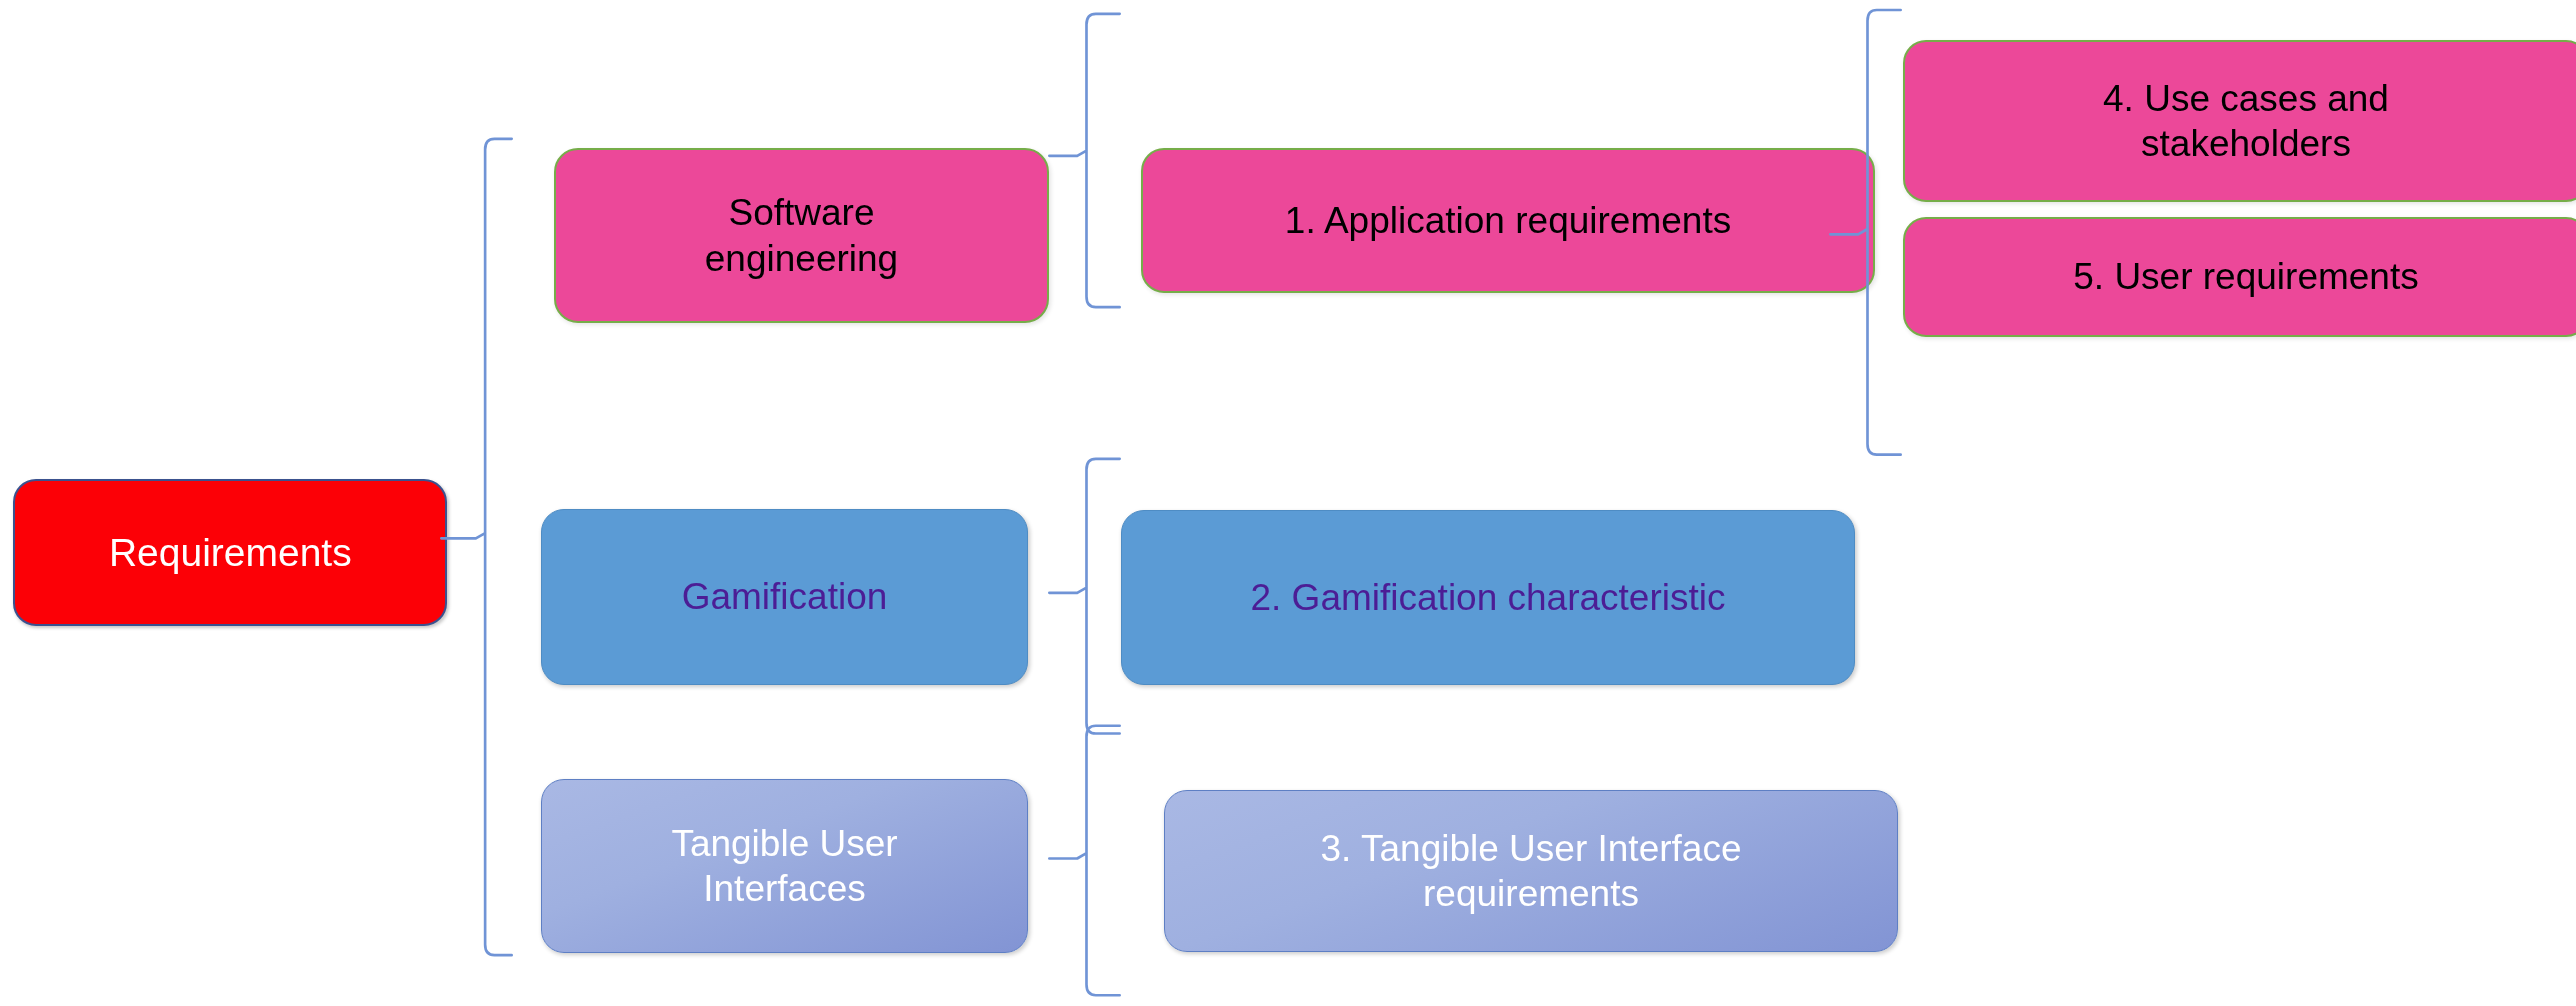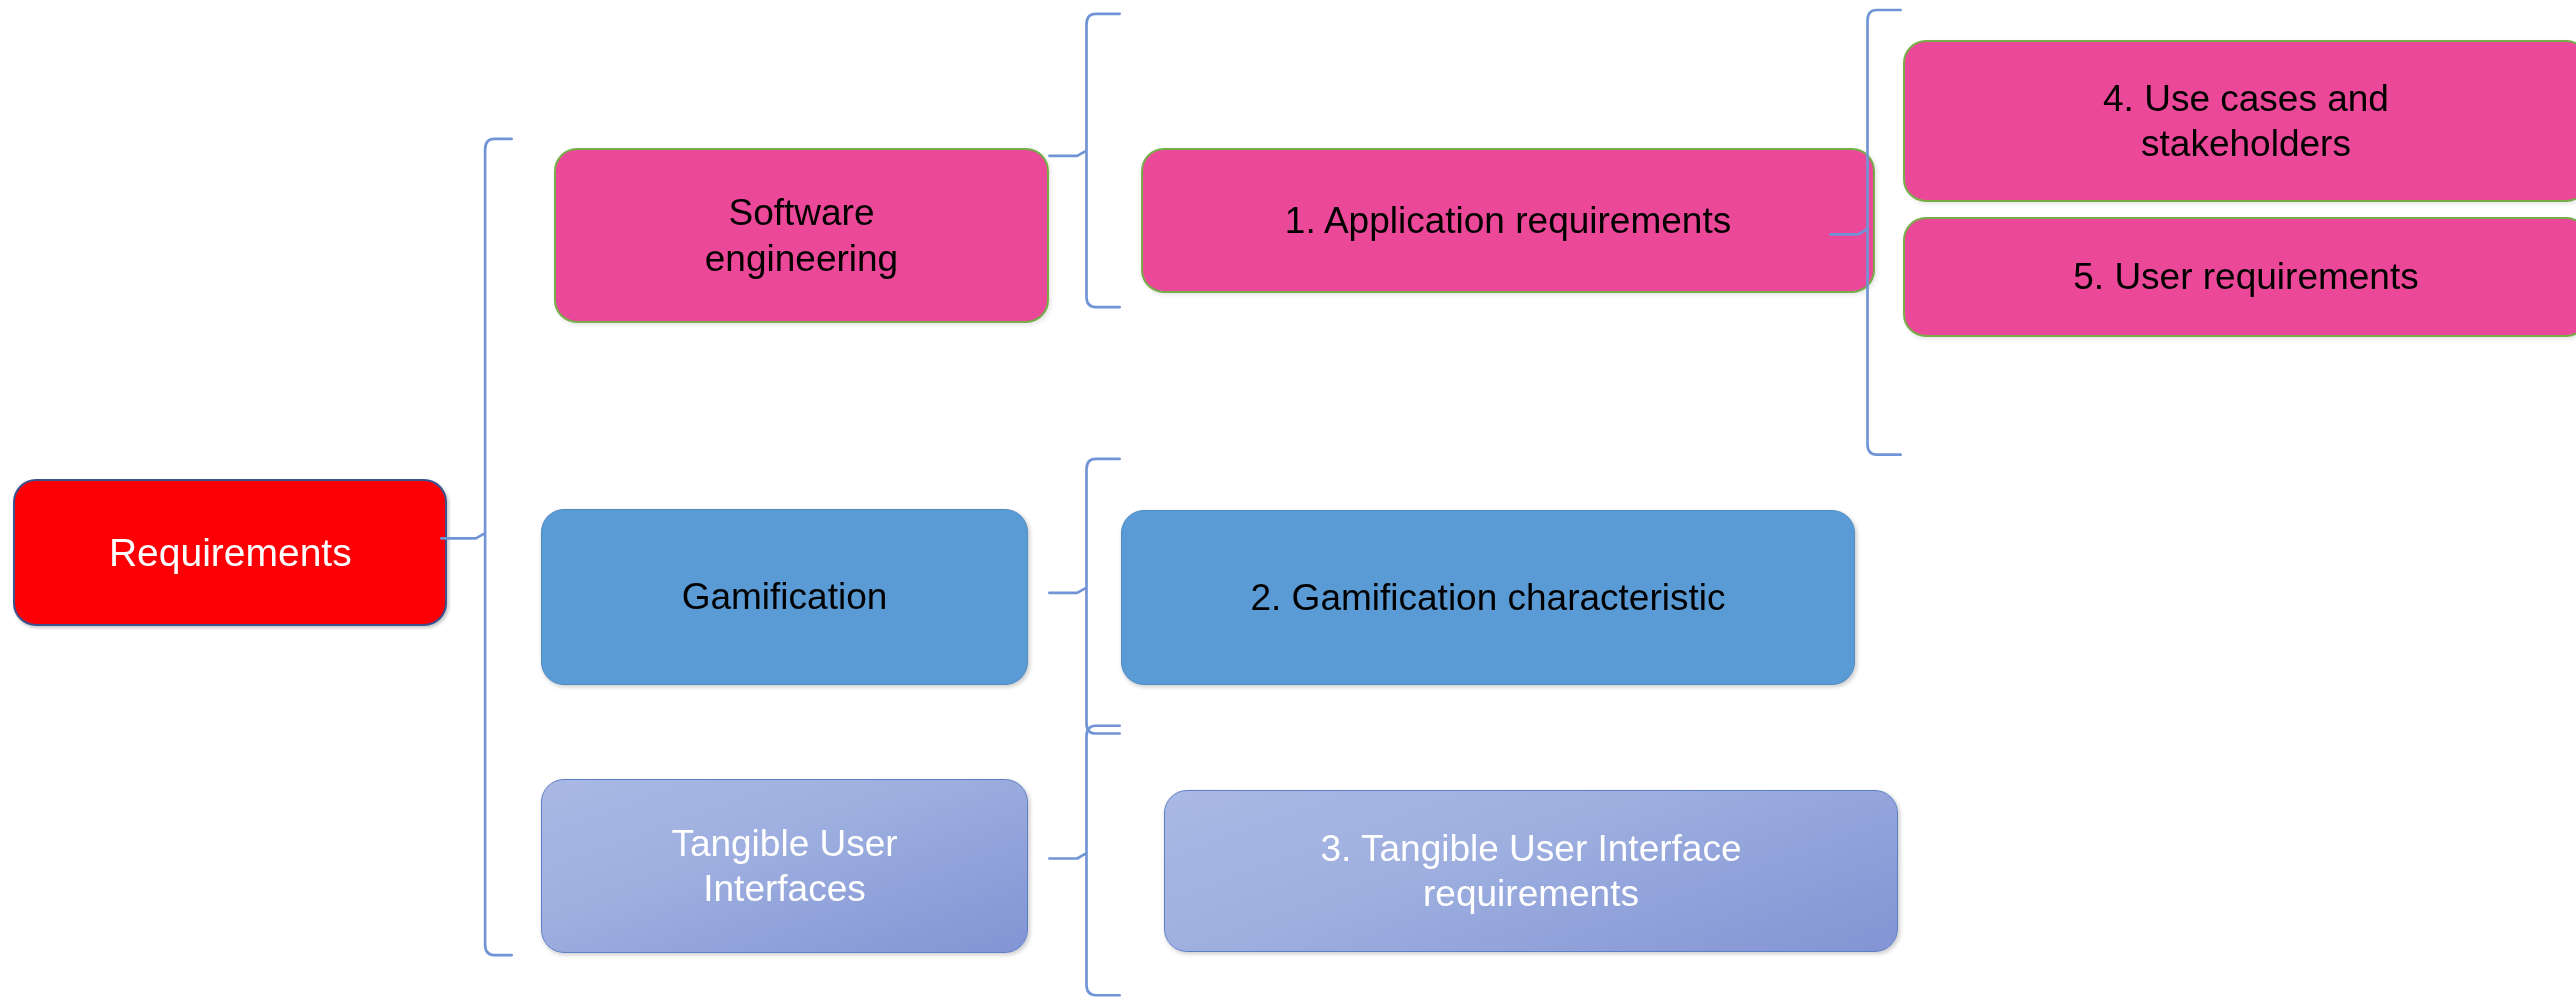--- a/index.html
+++ b/index.html
@@ -53,21 +53,21 @@
     color: #000000;
     font-size: 37px;
     box-shadow: 1.3px 2px 4px rgba(0,0,0,0.10);
     margin-left: 20px;
   }
 
   
   .node--blue {
     background: #5B9BD5;
     border: 0.7px solid #4E8CC4;
-    color: #000000;
+    color: #4c1d95;
     font-size: 37px;
     box-shadow: 1.3px 2px 4px rgba(0,0,0,0.20);
   }
 
   
   .node--periwinkle {
     background: linear-gradient(160deg, #A9B8E4 0%, #9FB0E0 38%, #8294D4 100%);
     border: 1.3px solid #5E7FC4;
     color: #ffffff;
     font-size: 37px;
@@ -101,21 +101,21 @@
   </div>
 
   <div class="bracket" style="left:440px; top:130px; width:73px; height:834px;">
     <svg width="73" height="834" viewBox="0 0 110 1250" aria-hidden="true">
       <path d="M 108 10 L 82 10 Q 68 10 68 26 L 68 604 L 68 620
                M 68 604 L 54 612 L 2 612
                M 68 620 L 68 1224 Q 68 1240 82 1240 L 108 1240"></path>
     </svg>
   </div>
 
-  <div class="node node--outline" style="left:534px; top:148px; width:495px; height:175px;">
+  <div class="node node--outline" style="left:534px; top:148px; width:495px; height:175px;border-radius:24px;">
     <span class="label">Software
 engineering</span>
   </div>
 
   <div class="node node--blue" style="left:541px; top:509px; width:487px; height:176px;">
     <span class="label">Gamification</span>
   </div>
 
   <div class="node node--periwinkle" style="left:541px; top:779px; width:487px; height:174px;">
     <span class="label">Tangible User

